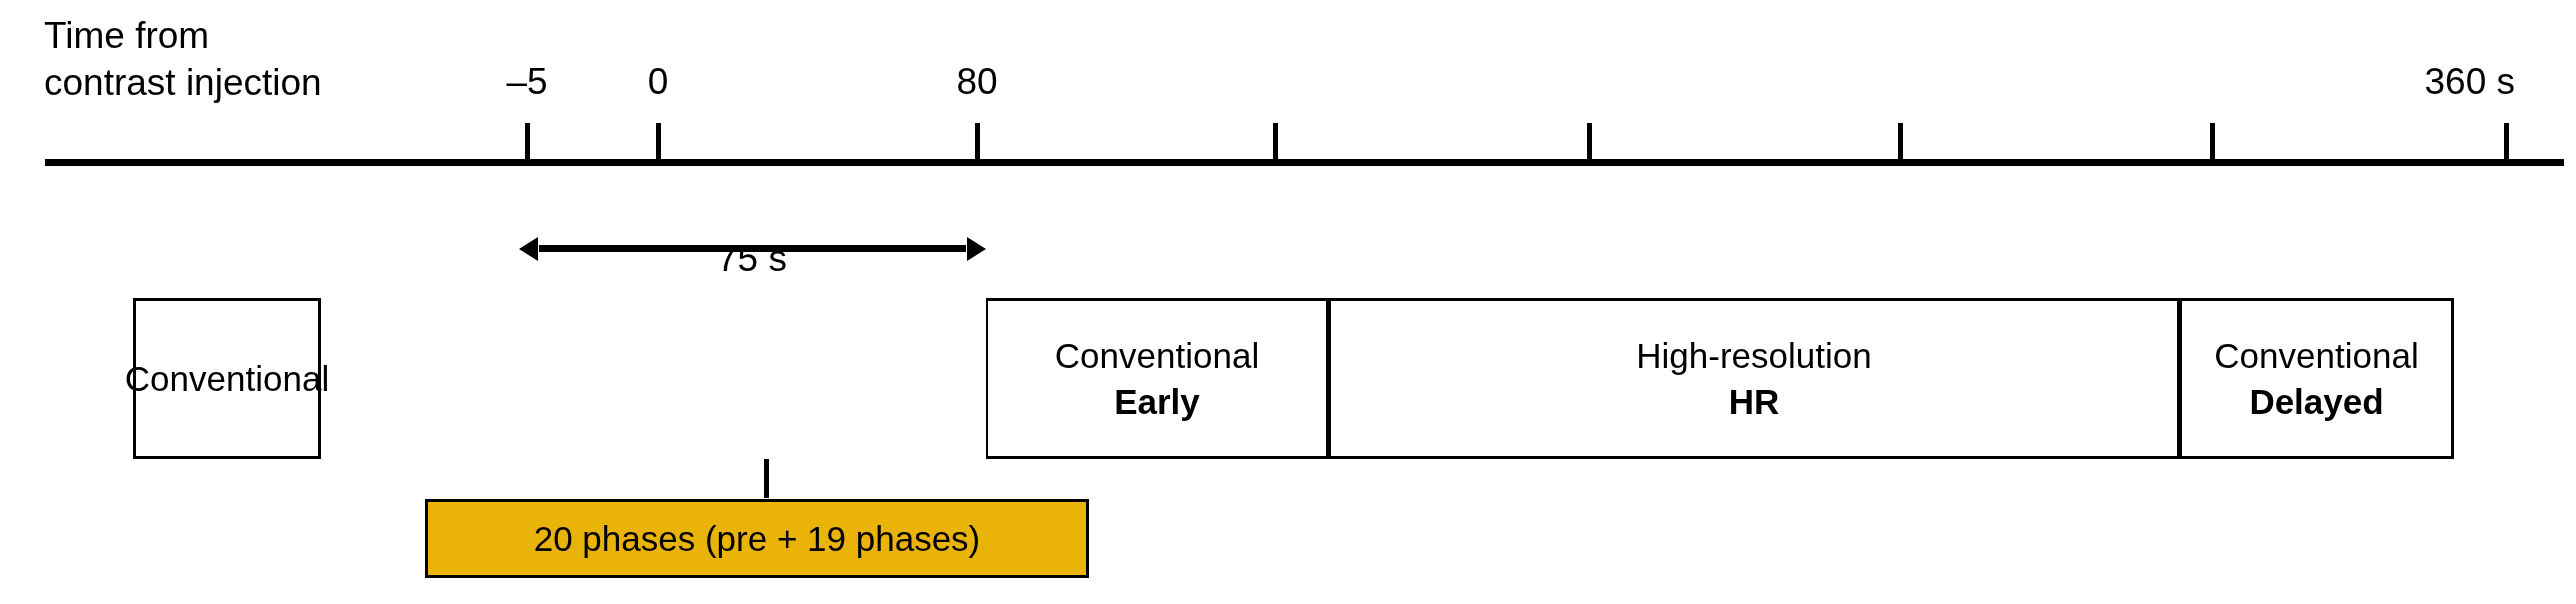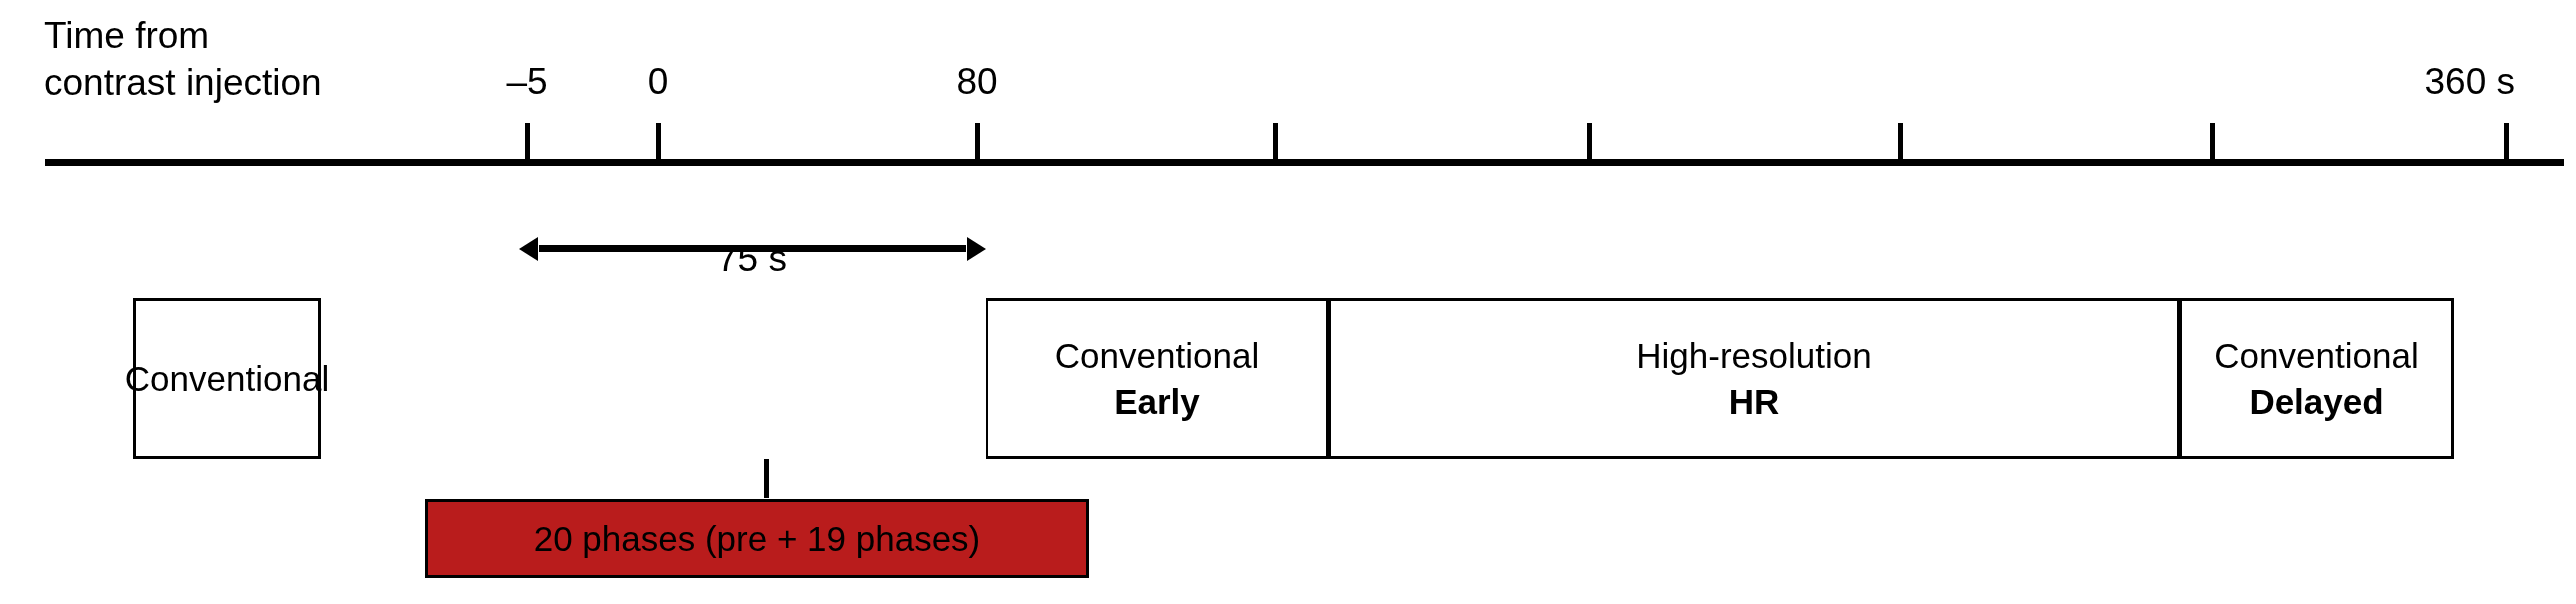--- a/index.html
+++ b/index.html
@@ -124,21 +124,21 @@
   
   .callout-stem {
     position: absolute;
     width: 4.6px;
     background: #000000;
   }
   .callout-box {
     position: absolute;
     box-sizing: border-box;
     border: 3.9px solid #000000;
-    background: #b91c1c;
+    background: #eab308;
     display: flex;
     align-items: center;
     justify-content: center;
     font-size: 35px;
     line-height: 1;
     white-space: nowrap;
     text-align: center;
   }
 </style>
 </head>

